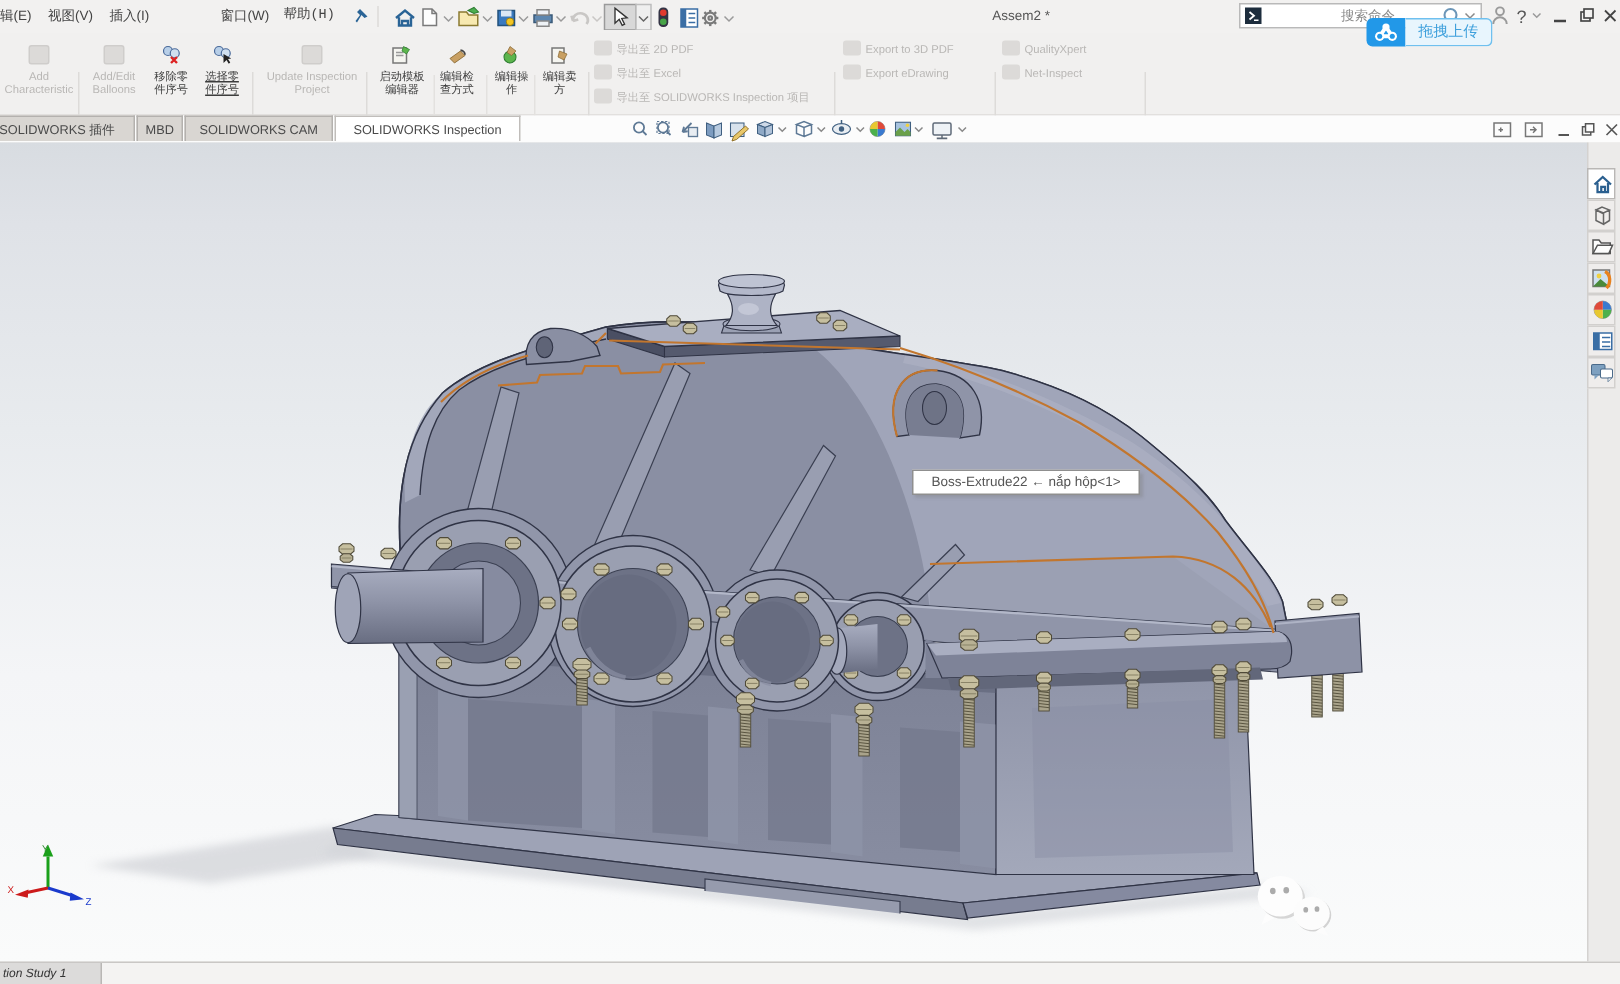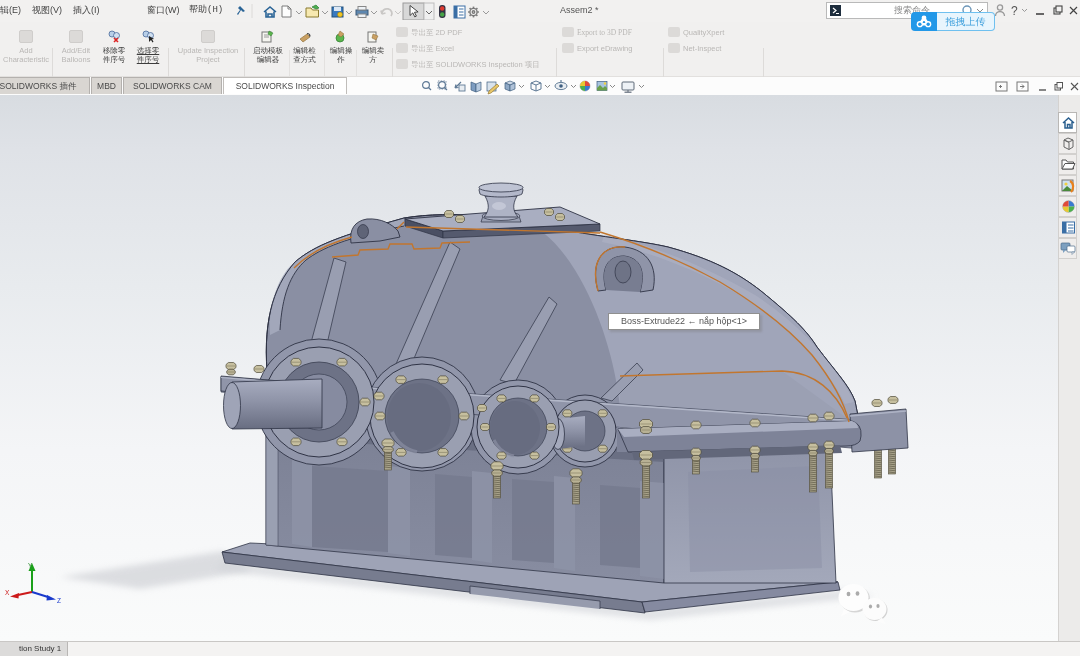--- a/index.html
+++ b/index.html
@@ -2,42 +2,42 @@
 <html><head>
 <meta charset="utf-8">
 <style>
   html,body{margin:0;padding:0;}
   #page{position:relative;width:1080px;height:656px;overflow:hidden;
     font-family:"Liberation Sans",sans-serif;background:#f0efee;}
   .abs{position:absolute;}
   
   #titlebar{position:absolute;left:0;top:0;width:1080px;height:22px;background:#f2f1f0;}
   .menu{position:absolute;top:0;height:20px;line-height:20px;font-size:9px;color:#444;}
-  #title{position:absolute;left:560px;top:0;width:140px;text-align:left;height:20px;line-height:20px;font-size:9px;color:#555;}
+  #title{position:absolute;left:560px;top:0;width:140px;text-align:right;height:20px;line-height:20px;font-size:9px;color:#555;}
   
   #ribbon{position:absolute;left:0;top:22px;width:1080px;height:55px;background:#f1f0ef;border-bottom:1px solid #e2e0de;box-sizing:border-box;}
   .rbtn{position:absolute;top:8px;text-align:center;font-size:7.5px;line-height:9px;color:#3d3d3d;}
   .rbtn.dis{color:#b9b7b5;}
   .rbtn .ric{display:block;margin:0 auto 3px auto;width:14px;height:13px;}
   .rrow{position:absolute;height:14px;font-size:7.5px;line-height:14px;color:#b9b7b5;white-space:nowrap;}
   .rsep{position:absolute;top:26px;width:1px;height:46px;background:#dddbd9;}
   .rsep2{position:absolute;top:28px;width:1px;height:42px;background:#e3e1df;}
   
   #tabrow{position:absolute;left:0;top:77px;width:1080px;height:18px;background:#fcfcfc;border-bottom:1px solid #e8e6e4;}
   .tab{position:absolute;top:0;height:17px;line-height:17px;text-align:center;font-size:8.5px;color:#4a4a4a;background:#d9d6d2;border:1px solid #b4b1ae;border-bottom:none;box-sizing:border-box;}
   .tab.active{background:#ffffff;border-color:#c0bdba;}
   
   #viewport{position:absolute;left:0;top:95px;width:1058px;height:546px;
     background:linear-gradient(to bottom,#d8dce1 0%,#dfe2e7 10%,#e8ebee 35%,#f4f5f7 65%,#fafbfb 100%);}
   
   #rpane{position:absolute;left:1058px;top:95px;width:22px;height:546px;background:#ecebea;border-left:1px solid #d4d2d0;}
   .pcell{position:absolute;left:1058px;width:19px;height:21px;background:#efedec;border:1px solid #d2d0ce;box-sizing:border-box;}
   
   #botbar{position:absolute;left:0;top:641px;width:1080px;height:15px;background:#f4f3f2;border-top:1px solid #c9c7c5;}
-  #mstab{position:absolute;left:0;top:642px;width:68px;height:14px;background:#dcdbda;border-right:1px solid #b9b7b5;font-size:8px;line-height:14px;color:#333;padding-left:19px;box-sizing:border-box;}
+  #mstab{position:absolute;left:0;top:642px;width:68px;height:14px;background:#dcdbda;border-right:1px solid #b9b7b5;font-size:8px;line-height:14px;color:#333;padding-left:2px;box-sizing:border-box;font-style:italic;}
   
   #tooltip{position:absolute;left:608px;top:313px;width:150px;height:15px;background:#ffffff;border:1px solid #8f8f8f;box-shadow:2px 2px 2px rgba(120,120,120,.35);font-size:9px;line-height:15px;color:#555;text-align:center;z-index:30;}
   
   #wmtext{position:absolute;left:886px;top:590px;font-size:28px;letter-spacing:1.5px;color:#fbfbfb;
     text-shadow:1.5px 1.5px 2px #a8a8a8;z-index:25;font-weight:bold;}
   
   #upbtn{position:absolute;left:911px;top:12px;width:84px;height:19px;z-index:40;}
 </style>
 </head>
 <body>
@@ -174,21 +174,21 @@
     <div class="rsep2" style="left:289px;"></div>
     <div class="rsep2" style="left:324px;"></div>
     <div class="rsep2" style="left:356px;"></div>
     <div class="rsep" style="left:392px;"></div>
     <div class="rsep" style="left:556px;"></div>
     <div class="rsep" style="left:663px;"></div>
     <div class="rsep" style="left:763px;"></div>
     <div class="rrow" style="left:396px;top:4px;"><span style="display:inline-block;width:12px;height:10px;background:#dcdad8;border-radius:2px;vertical-align:-2px;margin-right:3px;"></span>导出至 2D PDF</div>
     <div class="rrow" style="left:396px;top:20px;"><span style="display:inline-block;width:12px;height:10px;background:#dcdad8;border-radius:2px;vertical-align:-2px;margin-right:3px;"></span>导出至 Excel</div>
     <div class="rrow" style="left:396px;top:36px;"><span style="display:inline-block;width:12px;height:10px;background:#dcdad8;border-radius:2px;vertical-align:-2px;margin-right:3px;"></span>导出至 SOLIDWORKS Inspection 项目</div>
-    <div class="rrow" style="left:562px;top:4px;font-family:Liberation Serif, serif;"><span style="display:inline-block;width:12px;height:10px;background:#dcdad8;border-radius:2px;vertical-align:-2px;margin-right:3px;"></span>Export to 3D PDF</div>
+    <div class="rrow" style="left:562px;top:4px;"><span style="display:inline-block;width:12px;height:10px;background:#dcdad8;border-radius:2px;vertical-align:-2px;margin-right:3px;"></span>Export to 3D PDF</div>
     <div class="rrow" style="left:562px;top:20px;"><span style="display:inline-block;width:12px;height:10px;background:#dcdad8;border-radius:2px;vertical-align:-2px;margin-right:3px;"></span>Export eDrawing</div>
     <div class="rrow" style="left:668px;top:4px;"><span style="display:inline-block;width:12px;height:10px;background:#dcdad8;border-radius:2px;vertical-align:-2px;margin-right:3px;"></span>QualityXpert</div>
     <div class="rrow" style="left:668px;top:20px;"><span style="display:inline-block;width:12px;height:10px;background:#dcdad8;border-radius:2px;vertical-align:-2px;margin-right:3px;"></span>Net-Inspect</div>
   </div>
 
   <div id="upbtn">
     <div class="abs" style="left:0;top:0;width:26px;height:19px;background:#2298e8;border-radius:4px 0 0 4px;"></div>
     <svg class="abs" style="left:3px;top:2px;" width="20" height="15" viewBox="0 0 20 15">
       <path d="M10,4 L5.8,10.2 L14.2,10.2 Z" fill="none" stroke="#fff" stroke-width="2.6" stroke-linejoin="round"></path>
       <circle cx="10" cy="4" r="2.4" fill="#fff"></circle>

